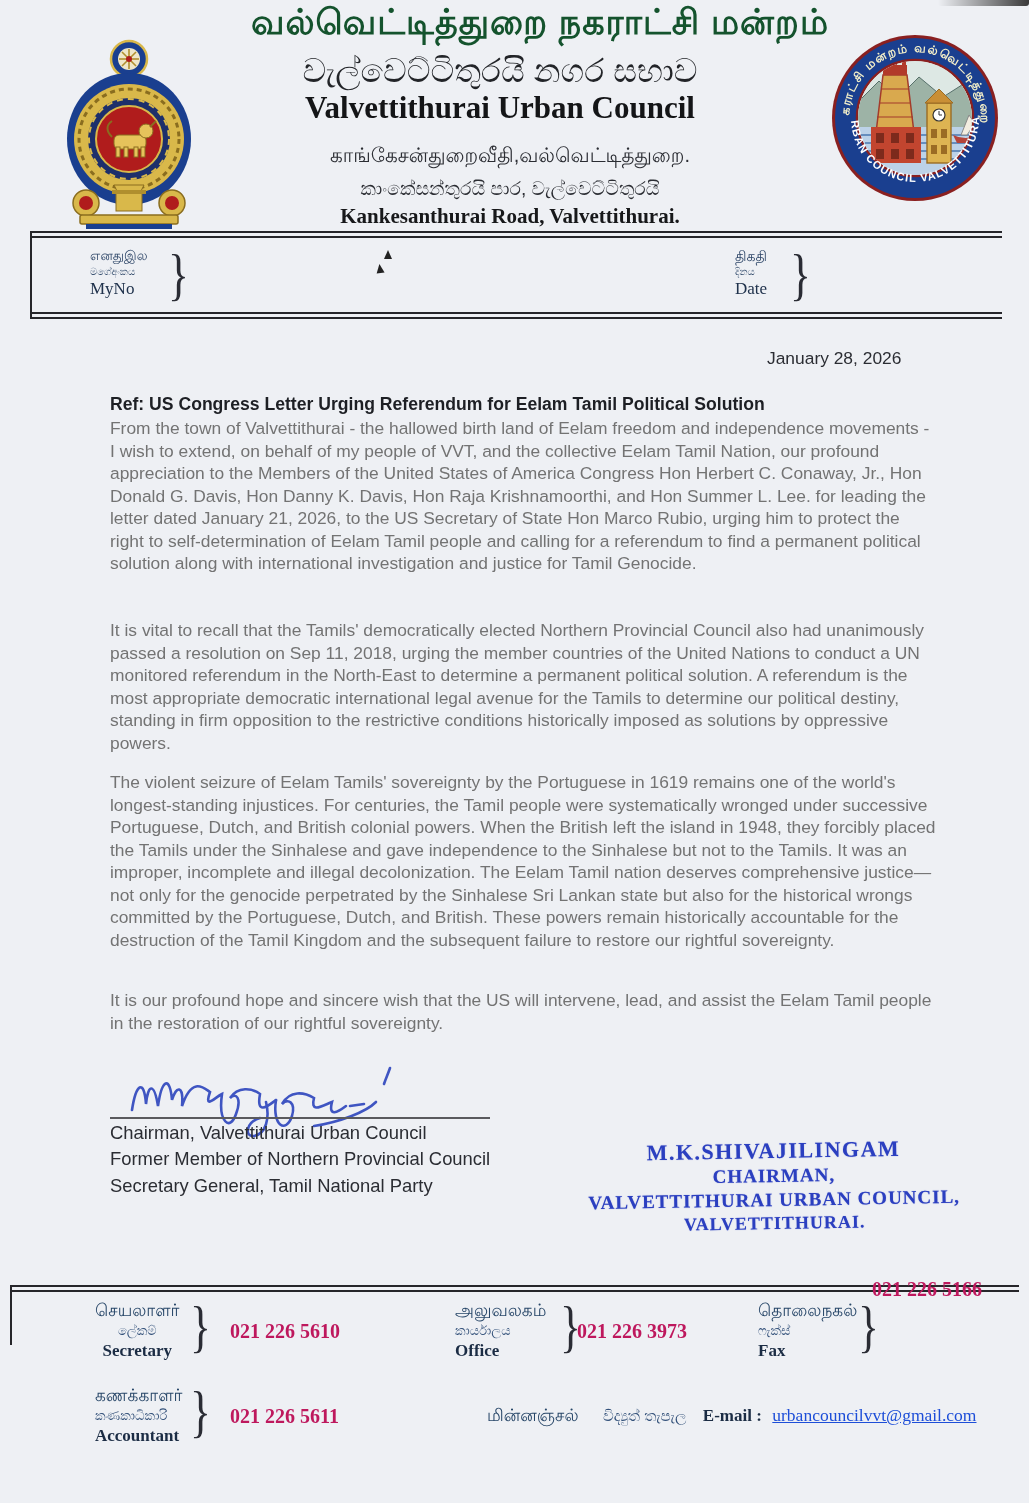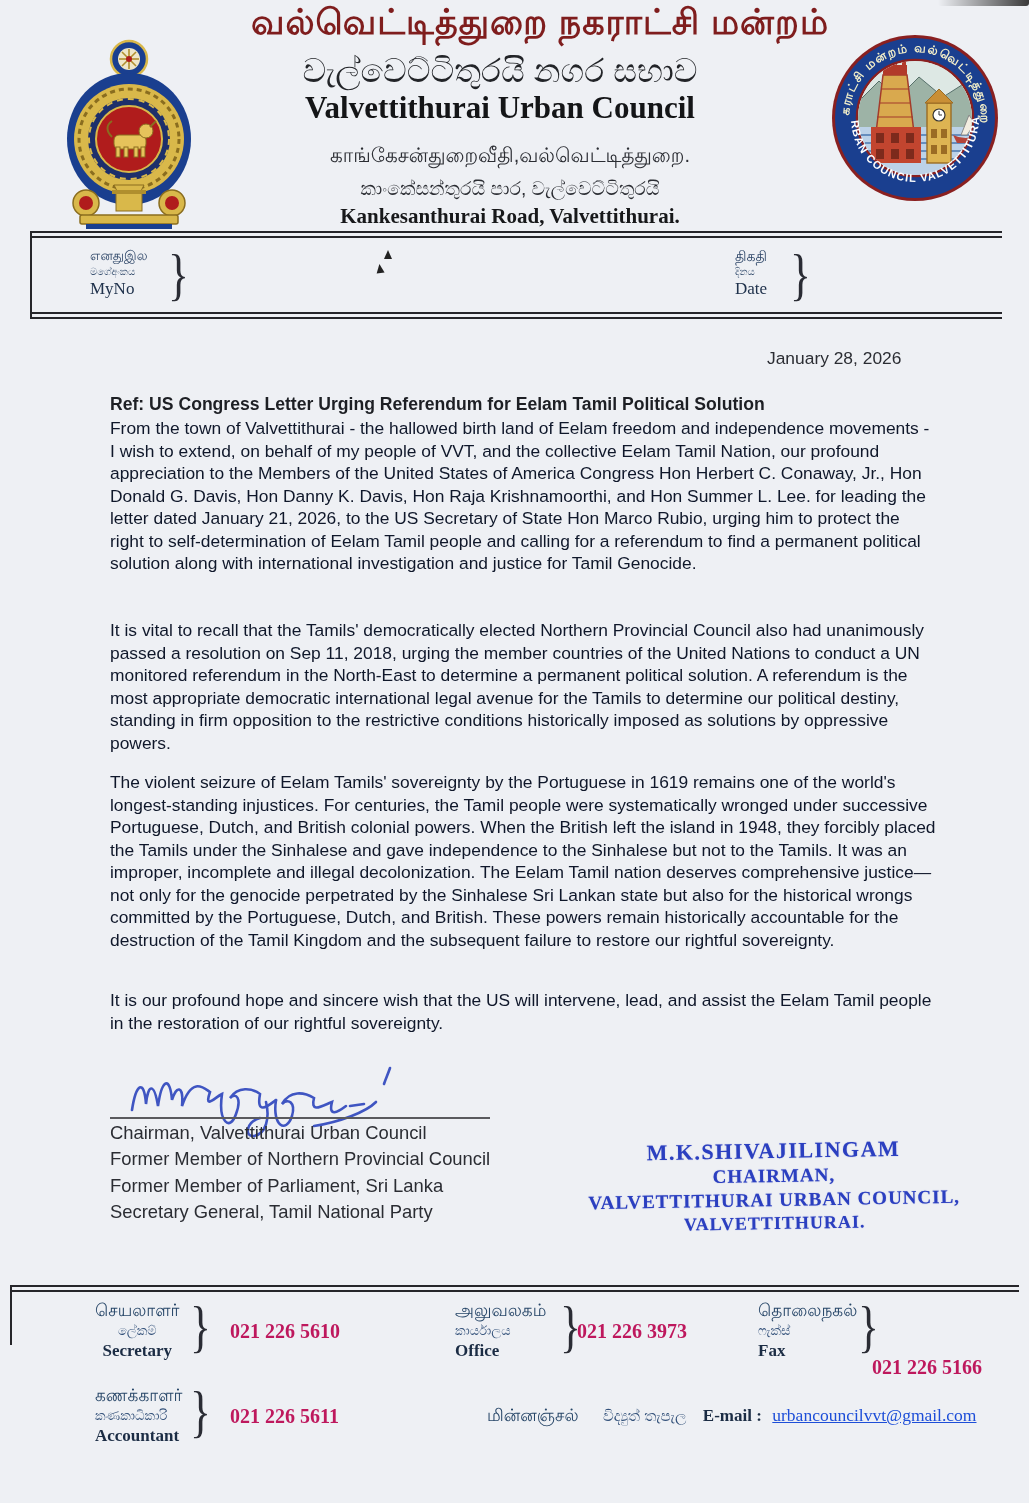--- a/index.html
+++ b/index.html
@@ -6,42 +6,42 @@
   html,body { background:#cfd3d8; }
   #page {
     position:relative; width:1029px; height:1503px; margin:0 auto;
     background:#eef0f4; overflow:hidden; color:#26282c;
     font-family:"Liberation Sans", sans-serif;
   }
   .abs { position:absolute; }
   .center { text-align:center; }
 
   
-  .title-ta { font-size:35px; font-weight:700; color:#7f1d1d; letter-spacing:1px; }
+  .title-ta { font-size:35px; font-weight:700; color:#14532d; letter-spacing:1px; }
   .title-si { font-size:33px; color:#222428; }
   .title-en { font-size:31px; font-weight:700; color:#141517; font-family:"Liberation Serif", serif; }
   .addr-ta  { font-size:20px; color:#2b2d33; }
   .addr-si  { font-size:19px; color:#2b2d33; }
   .addr-en  { font-size:21px; font-weight:700; color:#17181a; font-family:"Liberation Serif", serif; }
 
   .double-rule { height:7px; border-top:2px solid #26262a; border-bottom:2px solid #26262a; }
   .vtick { width:2px; background:#26262a; }
 
   
   .ref-label-ta { font-size:13px; color:#2e4668; line-height:18px; }
   .ref-label-si { font-size:10px; color:#3a5272; line-height:13px; }
   .ref-label-en { font-size:17px; color:#20324c; font-family:"Liberation Serif", serif; line-height:22px; }
   .brace { font-family:"Liberation Serif", serif; font-weight:400; color:#2a2c34;
            transform:scaleX(.75); transform-origin:left center; line-height:1; }
 
   .artifact-tri { width:0; height:0; border-left:4px solid transparent; border-right:4px solid transparent;
                   border-bottom:9px solid #222; }
 
   
-  .body-text { font-size:17.4px; line-height:22.5px; color:#0f172a; width:828px; }
+  .body-text { font-size:17.4px; line-height:22.5px; color:#737373; width:828px; }
   .subject   { font-size:17.6px; font-weight:700; color:#1d1f24; }
   .date-line { font-size:17.4px; color:#2b2d33; }
 
   .sig-name-block { font-size:18.4px; line-height:26.4px; color:#2b2d33; }
   .sig-underline { height:2px; background:#5a5a5e; }
 
   .stamp { color:#2b3fc0; font-family:"Liberation Serif", serif; font-weight:700;
            text-align:center; transform:rotate(-1deg); text-shadow:0 0 1px rgba(43,63,192,.55); }
   .stamp .s1 { font-size:22px; letter-spacing:1.5px; line-height:26px; }
   .stamp .s2 { font-size:19px; letter-spacing:1px; line-height:24px; }
@@ -236,21 +236,20 @@
         <path d="M196 66 C 222 62, 248 52, 258 42"></path>
         <path d="M272 8 C 270 14, 268 18, 266 24"></path>
       </g>
     </svg>
   </div>
   <div class="abs sig-underline" style="top:1117px; left:110px; width:380px;"></div>
 
   <div class="abs sig-name-block" style="top:1120px; left:110px;">
     <div>Chairman, Valvettithurai Urban Council</div>
     <div>Former Member of Northern Provincial Council</div>
-    <div>Former Member of Parliament, Sri Lanka</div>
     <div>Secretary General, Tamil National Party</div>
   </div>
 
   <div class="abs stamp" style="top:1138px; left:578px; width:392px;">
     <div class="s1">M.K.SHIVAJILINGAM</div>
     <div class="s2">CHAIRMAN,</div>
     <div class="s3">VALVETTITHURAI URBAN COUNCIL,</div>
     <div class="s4">VALVETTITHURAI.</div>
   </div>
 
@@ -272,21 +271,21 @@
   </div>
   <div class="abs brace ft-brace" style="top:1298px; left:560px;">}</div>
   <div class="abs ft-phone" style="top:1320px; left:577px;">021 226 3973</div>
 
   <div class="abs" style="top:1300px; left:758px;">
     <div class="ft-ta">தொலைநகல்</div>
     <div class="ft-si">ෆැක්ස්</div>
     <div class="ft-en">Fax</div>
   </div>
   <div class="abs brace ft-brace" style="top:1298px; left:858px;">}</div>
-  <div class="abs ft-phone" style="top:1356px; left:872px;">021 226 5166</div>
+  <div class="abs ft-phone" style="top:1278px; left:872px;">021 226 5166</div>
 
   <div class="abs" style="top:1385px; left:95px;">
     <div class="ft-ta">கணக்காளர்</div>
     <div class="ft-si">කණකාධිකාරි</div>
     <div class="ft-en">Accountant</div>
   </div>
   <div class="abs brace ft-brace" style="top:1383px; left:190px;">}</div>
   <div class="abs ft-phone" style="top:1405px; left:230px;">021 226 5611</div>
 
   <div class="abs" style="top:1405px; left:487px; white-space:nowrap;">

